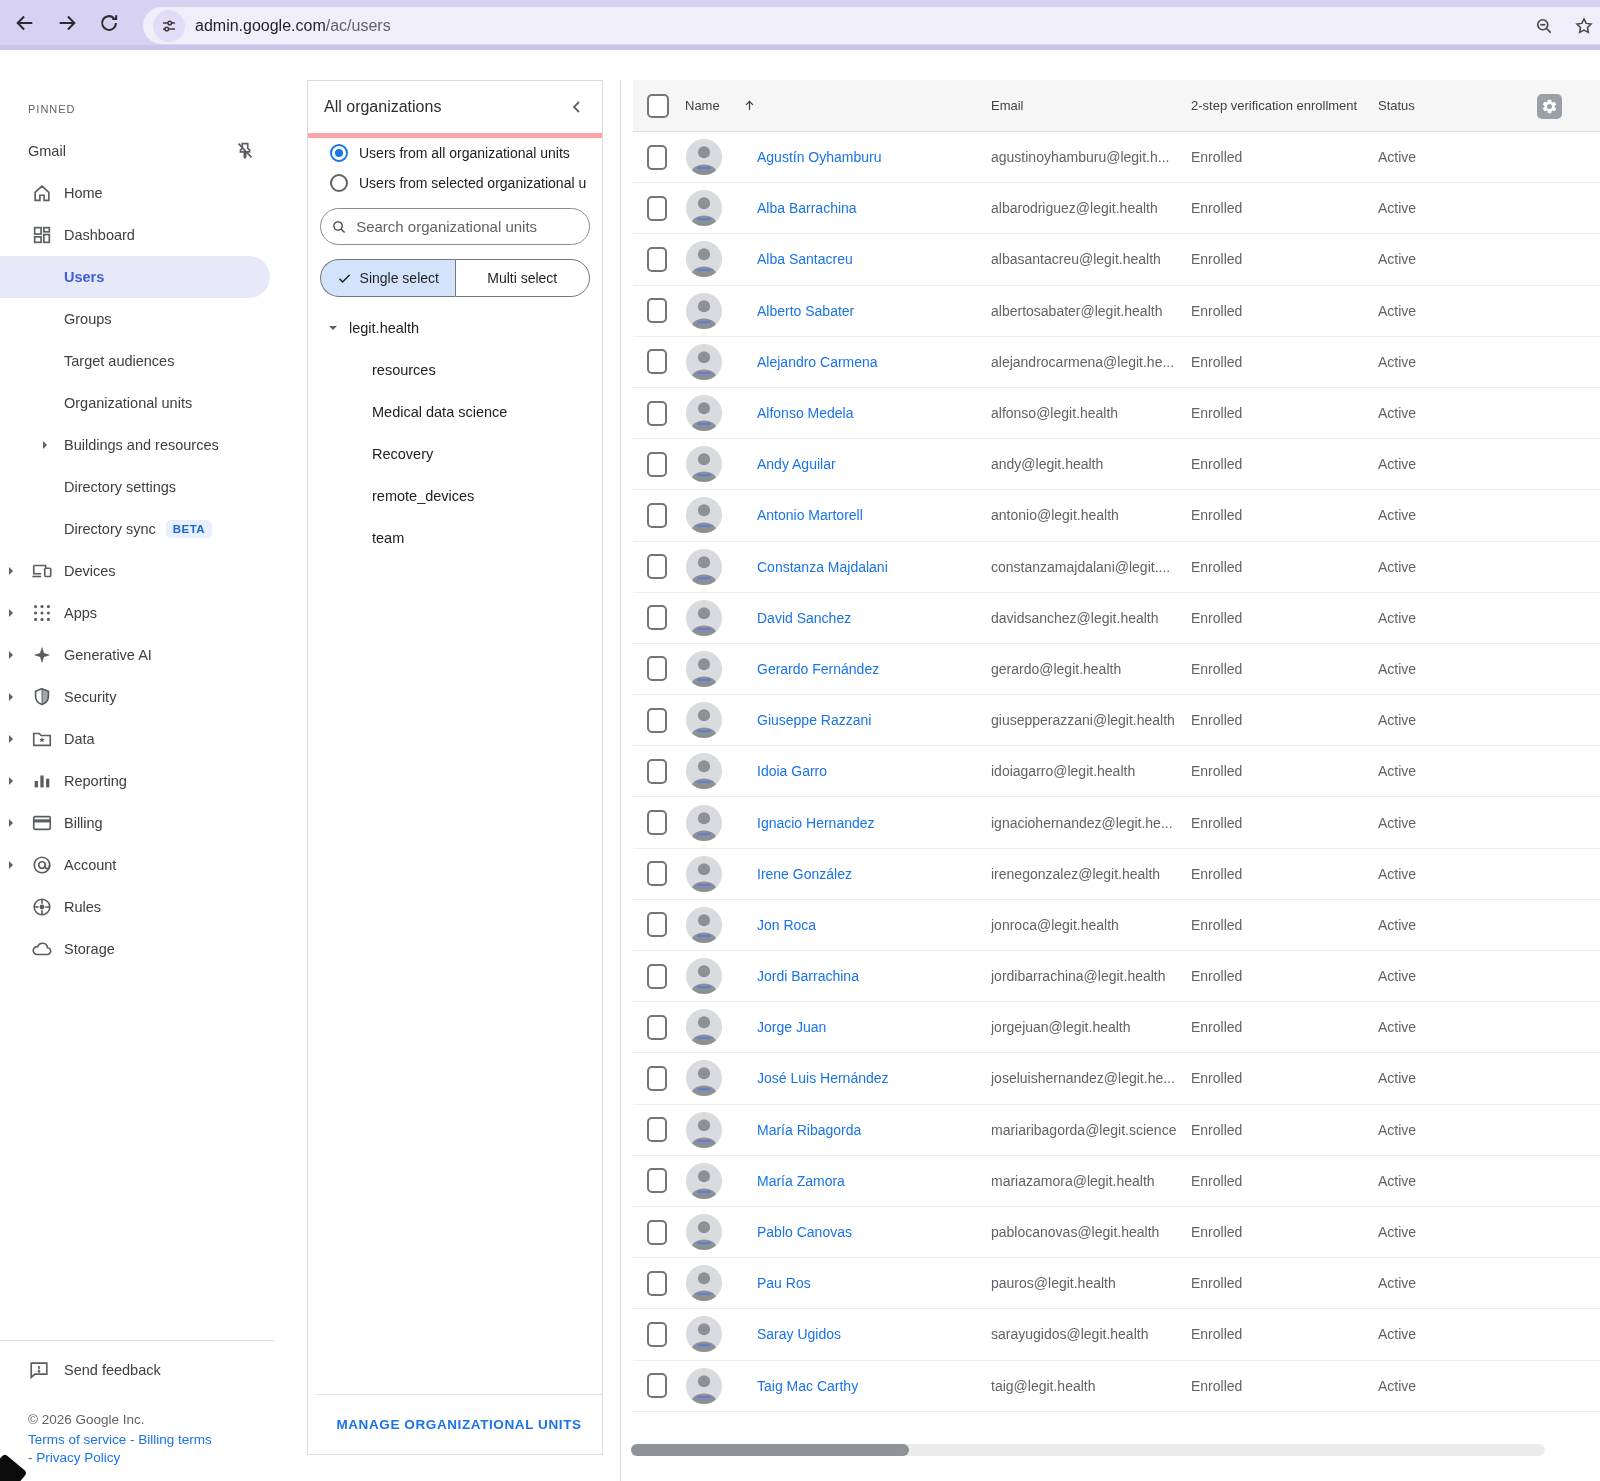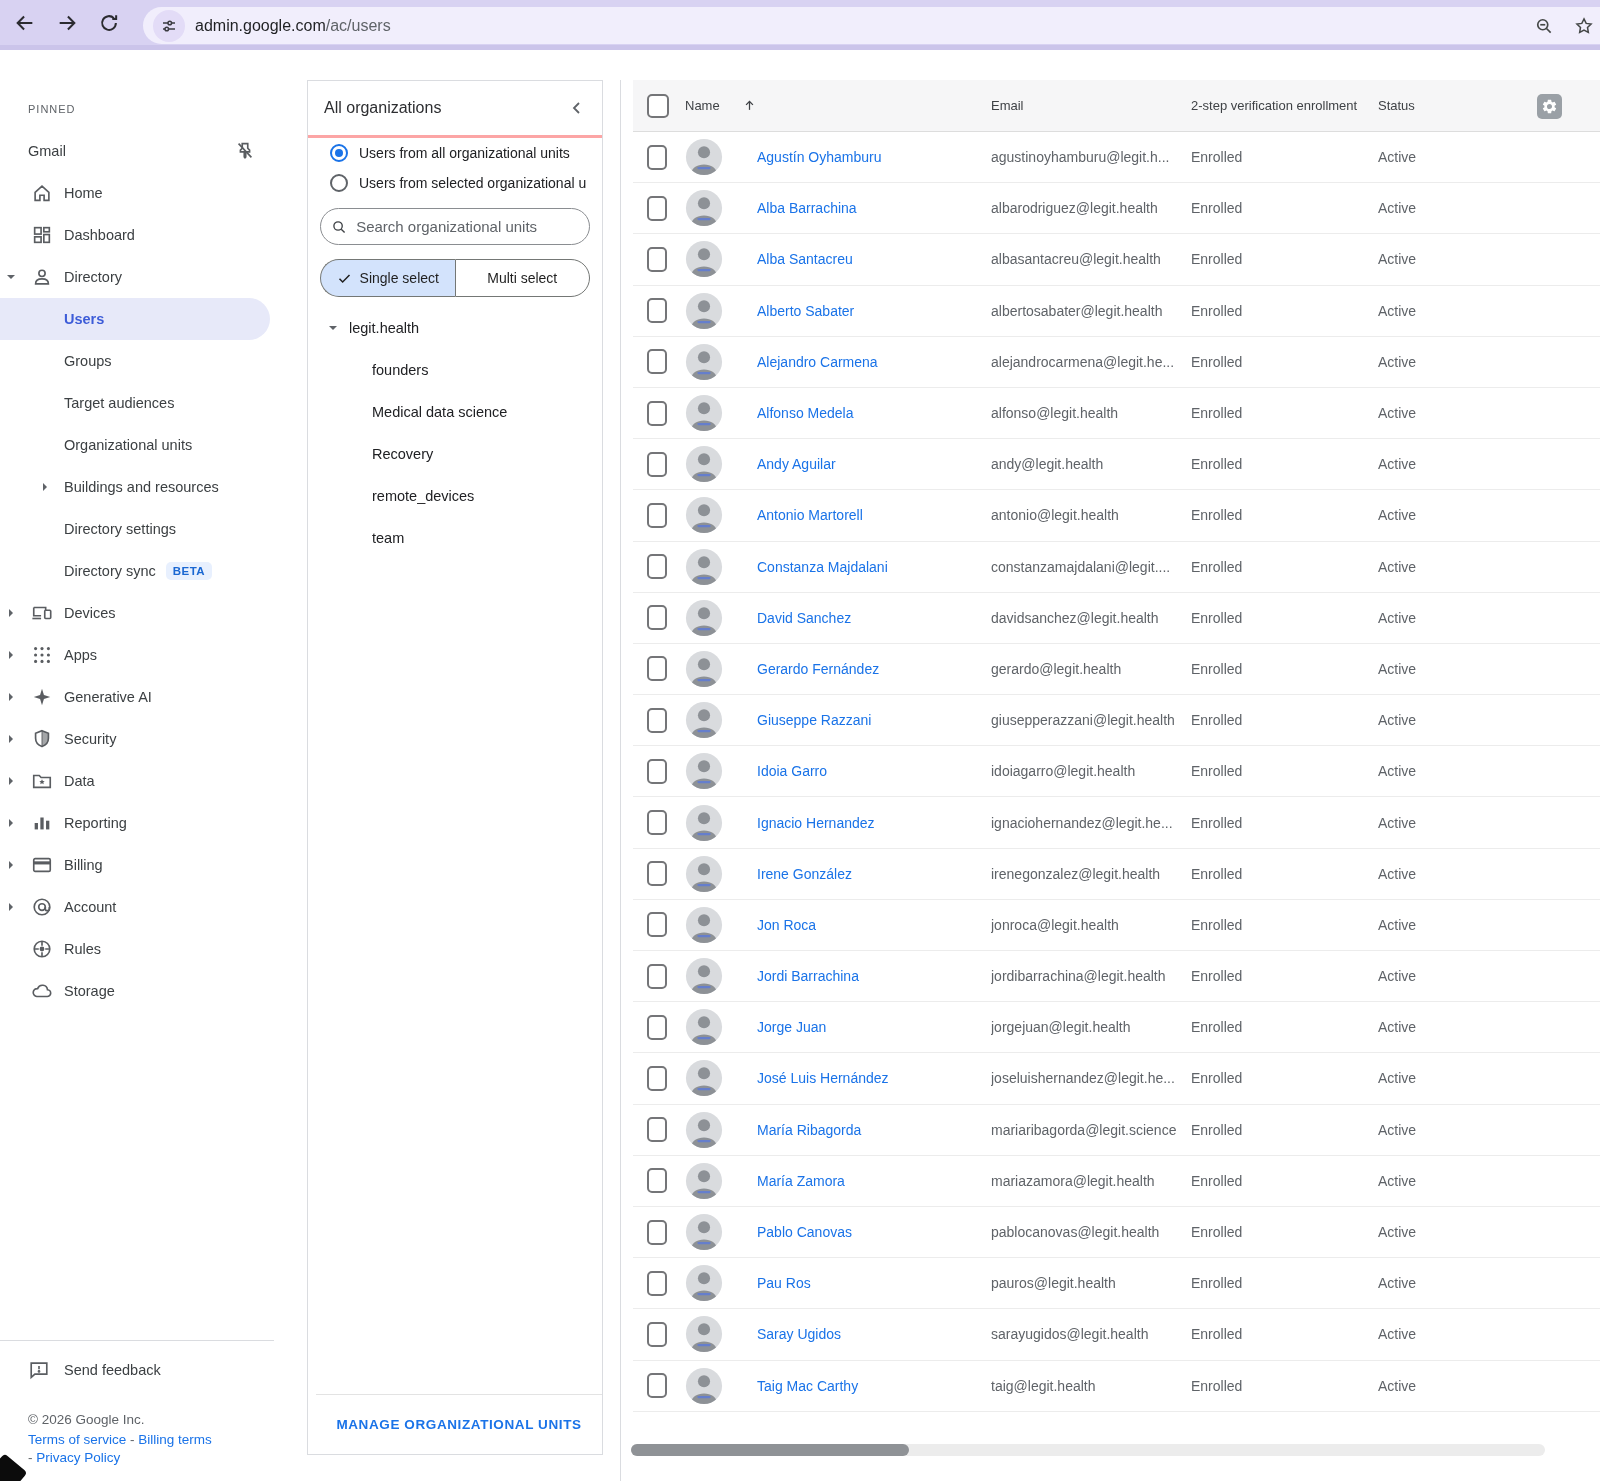--- a/index.html
+++ b/index.html
@@ -55,21 +55,21 @@
   .footer-divider { border-top:1px solid #dadce0; width:274px; }
   .feedback-row { display:flex; align-items:center; margin:18px 0 0 28px; cursor:pointer; }
   .feedback-row .lbl { margin-left:14px; }
   .copyright { margin:30px 0 0 28px; font-size:13.5px; color:#5f6368; line-height:18px; }
   .footer-links { margin:2px 56px 0 28px; font-size:13.5px; line-height:18px; color:#5f6368; }
   .footer-links a { color:#1a73e8; text-decoration:none; cursor:pointer; }
   .corner-wedge { position:absolute; left:-10px; bottom:-12px; width:30px; height:34px; background:#0c0c0c; transform:rotate(40deg); border-radius:4px; }
 
   
   .org-panel { position:absolute; left:307px; top:80px; width:296px; height:1375px; border:1px solid #dadce0; background:#fff; }
-  .org-header { height:57px; display:flex; align-items:center; justify-content:space-between; padding:0 18px 0 16px; border-bottom:3px solid #fca5a5; }
+  .org-header { height:57px; display:flex; align-items:center; justify-content:space-between; padding:0 18px 0 16px; border-bottom:5px solid #fca5a5; }
   .org-title { font-size:16px; color:#2d2e31; }
   .radio-row { display:flex; align-items:center; height:30px; padding-left:22px; white-space:nowrap; overflow:hidden; cursor:pointer; }
   .radio-row:first-of-type { margin-top:16px; }
   .radio { width:18px; height:18px; border-radius:50%; border:2px solid #5f6368; flex:0 0 auto; margin-right:11px; position:relative; background:#fff; }
   .radio.on { border-color:#1a73e8; }
   .radio.on::after { content:""; position:absolute; left:3px; top:3px; width:8px; height:8px; border-radius:50%; background:#1a73e8; }
   .radio-lbl { font-size:14px; color:#202124; }
   .org-search { margin:10px 12px 0 12px; height:37px; border:1px solid #8a8d91; border-radius:19px; display:flex; align-items:center; padding:0 10px; background:#fff; }
   .org-search input { border:none; outline:none; background:transparent; font-family:"Liberation Sans",sans-serif; font-size:15px; color:#202124; width:100%; margin-left:9px; }
   .org-search input::placeholder { color:#5f6368; opacity:1; }
@@ -170,34 +170,20 @@
         <svg width="22" height="22" viewBox="0 0 24 24" fill="none" stroke="currentColor" stroke-width="1.8">
           <rect x="4" y="4" width="7" height="7"></rect>
           <rect x="14" y="4" width="6" height="4.5"></rect>
           <rect x="14" y="11.5" width="6" height="8.5"></rect>
           <rect x="4" y="14" width="7" height="6"></rect>
         </svg>
       </span>
     <span class="lbl">Dashboard</span>
   </div>
 
-  <div class="side-row">
-    <span class="arrow-slot">
-        <svg width="10" height="10" viewBox="0 0 10 10">
-          <path class="tri" d="M1 3l4 4 4-4z"></path>
-        </svg>
-      </span>
-    <span class="side-icon">
-        <svg width="22" height="22" viewBox="0 0 24 24" fill="none" stroke="currentColor" stroke-width="1.8">
-          <circle cx="12" cy="8" r="3.4"></circle>
-          <path d="M5 19.5c0-3.6 3.1-5.4 7-5.4s7 1.8 7 5.4z"></path>
-        </svg>
-      </span>
-    <span class="lbl">Directory</span>
-  </div>
 
   <div class="side-row selected-pill">
     <span class="lbl indent-lbl">Users</span>
   </div>
 
   <div class="side-row">
     <span class="lbl indent-lbl">Groups</span>
   </div>
 
   <div class="side-row">
@@ -434,21 +420,21 @@
 
   <div class="org-tree">
     <div class="tree-root">
       <svg width="10" height="10" viewBox="0 0 10 10">
           <path class="tri" d="M1 3l4 4 4-4z"></path>
         </svg>
       <span class="lbl">legit.health</span>
     </div>
     <div>
 
-    <div class="tree-item">founders</div>
+    <div class="tree-item">resources</div>
         <div class="tree-item">Medical data science</div>
         <div class="tree-item">Recovery</div>
         <div class="tree-item">remote_devices</div>
         <div class="tree-item">team</div>
       </div>
   </div>
 
   <div class="org-footer">
     <button class="manage-btn">MANAGE ORGANIZATIONAL UNITS</button>
   </div>

